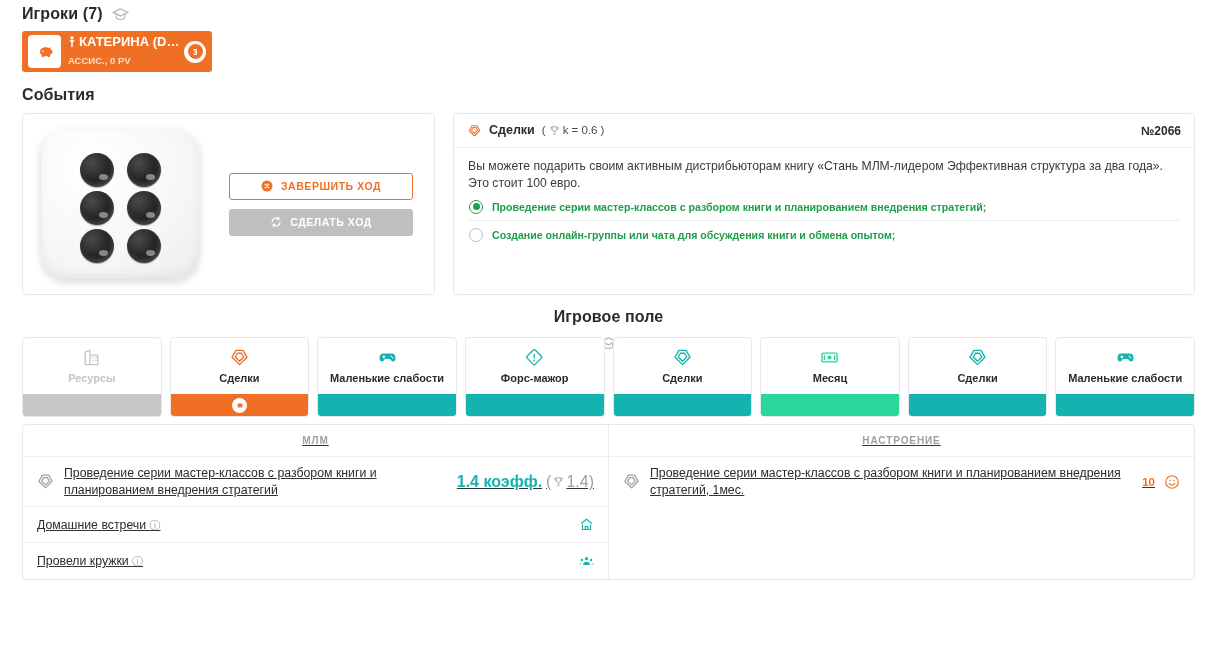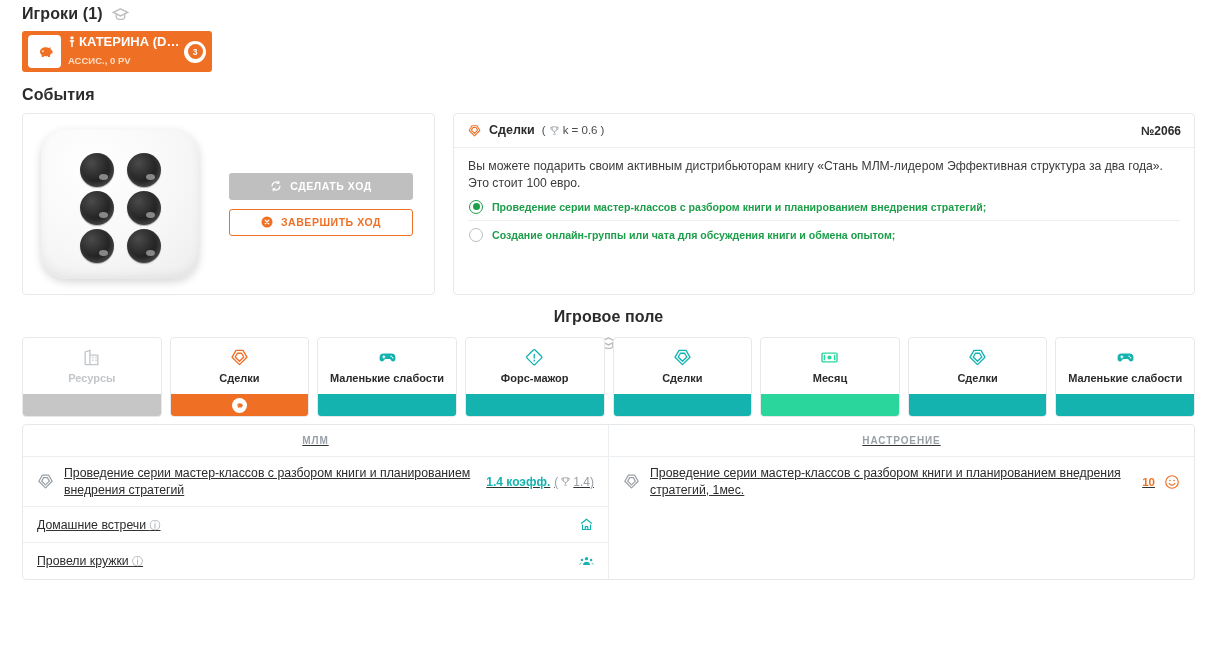--- a/index.html
+++ b/index.html
@@ -148,35 +148,35 @@
   }
   .rep-row {
     display:flex; align-items:center; gap:10px;
     padding: 8px 14px; border-bottom:1px solid #eceff1; min-height:36px;
   }
   .rep-row:last-child { border-bottom:none; }
   .rep-ic { width:17px; height:17px; flex:none; color:#9aa0a6; }
   .rep-ic svg { width:17px;height:17px;display:block;}
   .rep-txt { font-size:12.3px; line-height:1.36; color:#2b2b2b; flex:1; }
   .rep-txt .info { color:#9aa0a6; font-size:11px; }
-  .rep-val { font-size:12px; color:#14b3b0; font-weight:bold; white-space:nowrap; display:flex; align-items:center; gap:4px;}
+  .rep-val { font-size:16px; color:#14b3b0; font-weight:bold; white-space:nowrap; display:flex; align-items:center; gap:4px;}
   .rep-val .paren { color:#9aa0a6; font-weight:normal; display:flex; align-items:center; gap:2px;}
   .rep-val .paren svg { width:11px; height:11px; display:block; }
   .rep-mini { color:#14b3b0; width:15px;height:15px; }
   .rep-mini svg { width:15px;height:15px;display:block;}
   .mood-val { font-size:11.5px; color:#ef7024; font-weight:bold; display:flex; align-items:center; gap:9px; }
   .mood-val .smiley { width:16px;height:16px;display:block;color:#ef7024;}
 </style>
 </head>
 <body>
 
 <div class="page">
 
   <div class="sec-head" id="players-head">
-    <span>Игроки (1)</span>
+    <span>Игроки (7)</span>
     <span class="cap-icon">
       <svg viewBox="0 0 24 24" fill="none" stroke="currentColor" stroke-width="1.8">
         <path d="M12 4 L22 9 L12 14 L2 9 Z"></path>
           <path d="M6 11.5 V16 C6 17.6 9 19 12 19 C15 19 18 17.6 18 16 V11.5"></path>
       </svg>
     </span>
   </div>
 
   <div class="player-chip">
     <span class="chip-avatar">
@@ -212,39 +212,39 @@
     <div class="card dice-card">
       <div class="die">
         <span class="pip"></span>
         <span class="pip"></span>
         <span class="pip"></span>
         <span class="pip"></span>
         <span class="pip"></span>
         <span class="pip"></span>
       </div>
       <div class="dice-actions">
+        <div class="btn btn-outline">
+          <span>
+            <svg viewBox="0 0 24 24">
+                <circle cx="12" cy="12" r="11" fill="#ef7024"></circle>
+              <path d="M8.5 8.5 L15.5 15.5 M15.5 8.5 L8.5 15.5" stroke="#fff" stroke-width="2.4" stroke-linecap="round"></path>
+              </svg>
+          </span>
+          <span>ЗАВЕРШИТЬ ХОД</span>
+        </div>
         <div class="btn btn-disabled">
           <span>
             <svg viewBox="0 0 24 24" fill="none" stroke="#fff" stroke-width="2.4" stroke-linecap="round">
               <path d="M4 12a8 8 0 0 1 13.5-5.8"></path>
                 <path d="M20 12a8 8 0 0 1-13.5 5.8"></path>
               <path d="M17.5 2.5v4h-4"></path>
                 <path d="M6.5 21.5v-4h4"></path>
             </svg>
           </span>
           <span>СДЕЛАТЬ ХОД</span>
-        </div>
-        <div class="btn btn-outline">
-          <span>
-            <svg viewBox="0 0 24 24">
-                <circle cx="12" cy="12" r="11" fill="#ef7024"></circle>
-              <path d="M8.5 8.5 L15.5 15.5 M15.5 8.5 L8.5 15.5" stroke="#fff" stroke-width="2.4" stroke-linecap="round"></path>
-              </svg>
-          </span>
-          <span>ЗАВЕРШИТЬ ХОД</span>
         </div>
       </div>
     </div>
 
     <div class="card deal-card">
       <div class="deal-head">
         <span class="deal-title">
           <span class="dealicon">
             <svg viewBox="0 0 24 24" fill="none" stroke="currentColor" stroke-width="1.7" stroke-linejoin="round">
               <path d="M12 20.5 3.5 12 8 4.5h8L20.5 12z"></path>

